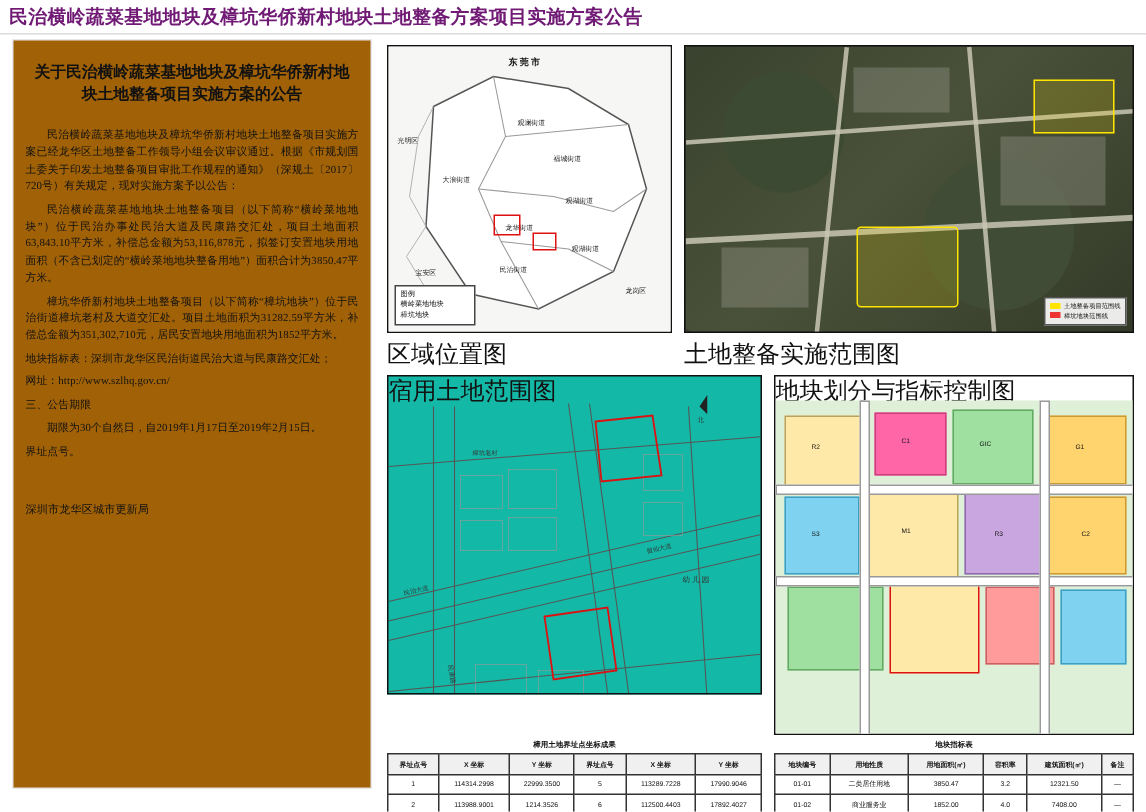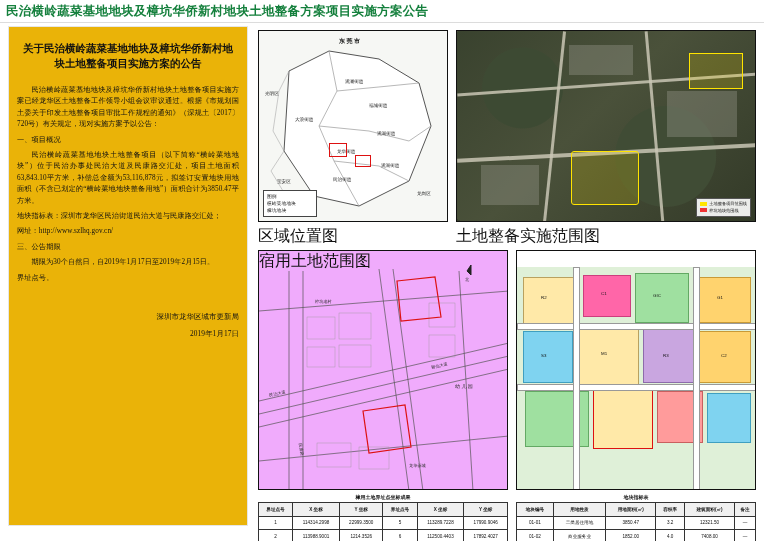--- a/index.html
+++ b/index.html
@@ -15,59 +15,59 @@
 
   
   .topbar{
     position:absolute;left:0;top:0;width:764px;height:22px;
     background:#ffffff;
     border-bottom:1px solid #dcdcdc;
     display:flex;align-items:center;
   }
   .topbar .ttl{
     font-size:12.5px;font-weight:bold;letter-spacing:.3px;
-    padding-left:6px;color:#15803d;white-space:nowrap;
+    padding-left:6px;color:#701a75;white-space:nowrap;
   }
 
   
   .notice{
     position:absolute;left:8px;top:26px;width:240px;height:500px;
-    background:#eab308;
+    background:#a16207;
     border:1px solid #e6e6e6;
     box-sizing:border-box;
     padding:6px 8px;
     overflow:hidden;
   }
   .notice h1{
     font-size:10.5px;line-height:15px;text-align:center;font-weight:bold;
     margin:8px 4px 14px 4px;
   }
   .notice p{
     font-size:7.2px;line-height:11.4px;margin:0 0 4px 0;text-align:justify;
     text-indent:2em;
     letter-spacing:.1px;
   }
   .notice p.noind{text-indent:0;}
   .notice .sign{margin-top:26px;}
-  .notice .sign p{text-align:right;text-indent:0;font-size:7.4px;line-height:13px;}
+  .notice .sign p{text-align:left;text-indent:0;font-size:7.4px;line-height:13px;}
 
   
   .panel{position:absolute;box-sizing:border-box;background:#fff;}
   .frame{position:absolute;border:1px solid #111;box-sizing:border-box;overflow:hidden;}
 
   
   #region-frame{left:258px;top:30px;width:190px;height:192px;background:#ffffff;}
   #region-cap{left:258px;top:226px;width:190px;}
 
   
   #sat-frame{left:456px;top:30px;width:300px;height:192px;background:#2b2f22;}
   #sat-cap{left:456px;top:226px;width:300px;}
 
   
-  #res-frame{left:258px;top:250px;width:250px;height:240px;background:#f0abfc;}
+  #res-frame{left:258px;top:250px;width:250px;height:213px;background:#14b8a6;}
 
   
   #zone-frame{left:516px;top:250px;width:240px;height:240px;background:#ffffff;}
 
   
   #res-table{left:258px;top:494px;width:250px;height:42px;}
   #zone-table{left:516px;top:494px;width:240px;height:42px;}
 
   table.tb{border-collapse:collapse;width:100%;height:100%;font-size:4.6px;
     font-family:"Liberation Sans", sans-serif;}
@@ -113,30 +113,29 @@
 
 <div class="page">
 
   <div class="topbar">
     <div class="ttl">民治横岭蔬菜基地地块及樟坑华侨新村地块土地整备方案项目实施方案公告</div>
   </div>
 
   <div class="notice">
     <h1>关于民治横岭蔬菜基地地块及樟坑华侨新村地块土地整备项目实施方案的公告</h1>
     <p>民治横岭蔬菜基地地块及樟坑华侨新村地块土地整备项目实施方案已经龙华区土地整备工作领导小组会议审议通过。根据《市规划国土委关于印发土地整备项目审批工作规程的通知》（深规土〔2017〕720号）有关规定，现对实施方案予以公告：</p>
-    <p class="noind">一、项目概况</p>
     <p>民治横岭蔬菜基地地块土地整备项目（以下简称“横岭菜地地块”）位于民治办事处民治大道及民康路交汇处，项目土地面积63,843.10平方米，补偿总金额为53,116,878元，拟签订安置地块用地面积（不含已划定的“横岭菜地地块整备用地”）面积合计为3850.47平方米。</p>
+    <p>樟坑华侨新村地块土地整备项目（以下简称“樟坑地块”）位于民治街道樟坑老村及大道交汇处。项目土地面积为31282.59平方米，补偿总金额为351,302,710元，居民安置地块用地面积为1852平方米。</p>
     <p class="noind">地块指标表：深圳市龙华区民治街道民治大道与民康路交汇处；</p>
     <p class="noind">网址：http://www.szlhq.gov.cn/</p>
     <p class="noind">三、公告期限</p>
     <p>期限为30个自然日，自2019年1月17日至2019年2月15日。</p>
     <p class="noind">界址点号。</p>
     <div class="sign">
       <p>深圳市龙华区城市更新局</p>
-      <p>2019年1月17日</p>
     </div>
   </div>
 
   <div class="frame" id="region-frame">
     <div class="greenarea" style="left:0;top:0;width:190px;height:192px;background:#f6f7f4;"></div>
 
     <div class="rtitle" style="left:80px;top:6px;">东 莞 市</div>
 
     <svg width="190" height="192" style="position:absolute;left:0;top:0;">
       <polygon points="30,40 70,20 120,28 160,52 172,95 150,150 100,175 55,165 25,120" fill="#ffffff" stroke="#555" stroke-width="1"></polygon>
@@ -254,20 +253,21 @@
         <td>1214.3526</td>
         <td>6</td>
         <td>112500.4403</td>
         <td>17892.4027</td>
       </tr>
     </tbody>
       </table>
   </div>
 
   <div class="frame" id="zone-frame">
+    <div class="cap" style="top:4px;">地块划分与指标控制图</div>
 
     <div class="zn" style="left:0;top:16px;width:240px;height:224px;background:#dff0d8;"></div>
 
     <div class="zn" style="left:6px;top:26px;width:54px;height:46px;background:#ffe9a8;border:.5px solid #b9a15f;"></div>
     <div class="zn" style="left:66px;top:24px;width:46px;height:40px;background:#ff66a8;border:.5px solid #cc3e7d;"></div>
     <div class="zn" style="left:118px;top:22px;width:52px;height:48px;background:#9fe0a0;border:.5px solid #63a964;"></div>
     <div class="zn" style="left:176px;top:26px;width:56px;height:44px;background:#ffd36e;border:.5px solid #c99a36;"></div>
 
     <div class="zn" style="left:6px;top:80px;width:48px;height:50px;background:#7fd3f0;border:.5px solid #3f9fc0;"></div>
     <div class="zn" style="left:60px;top:76px;width:60px;height:56px;background:#ffe9a8;border:.5px solid #b9a15f;"></div>

